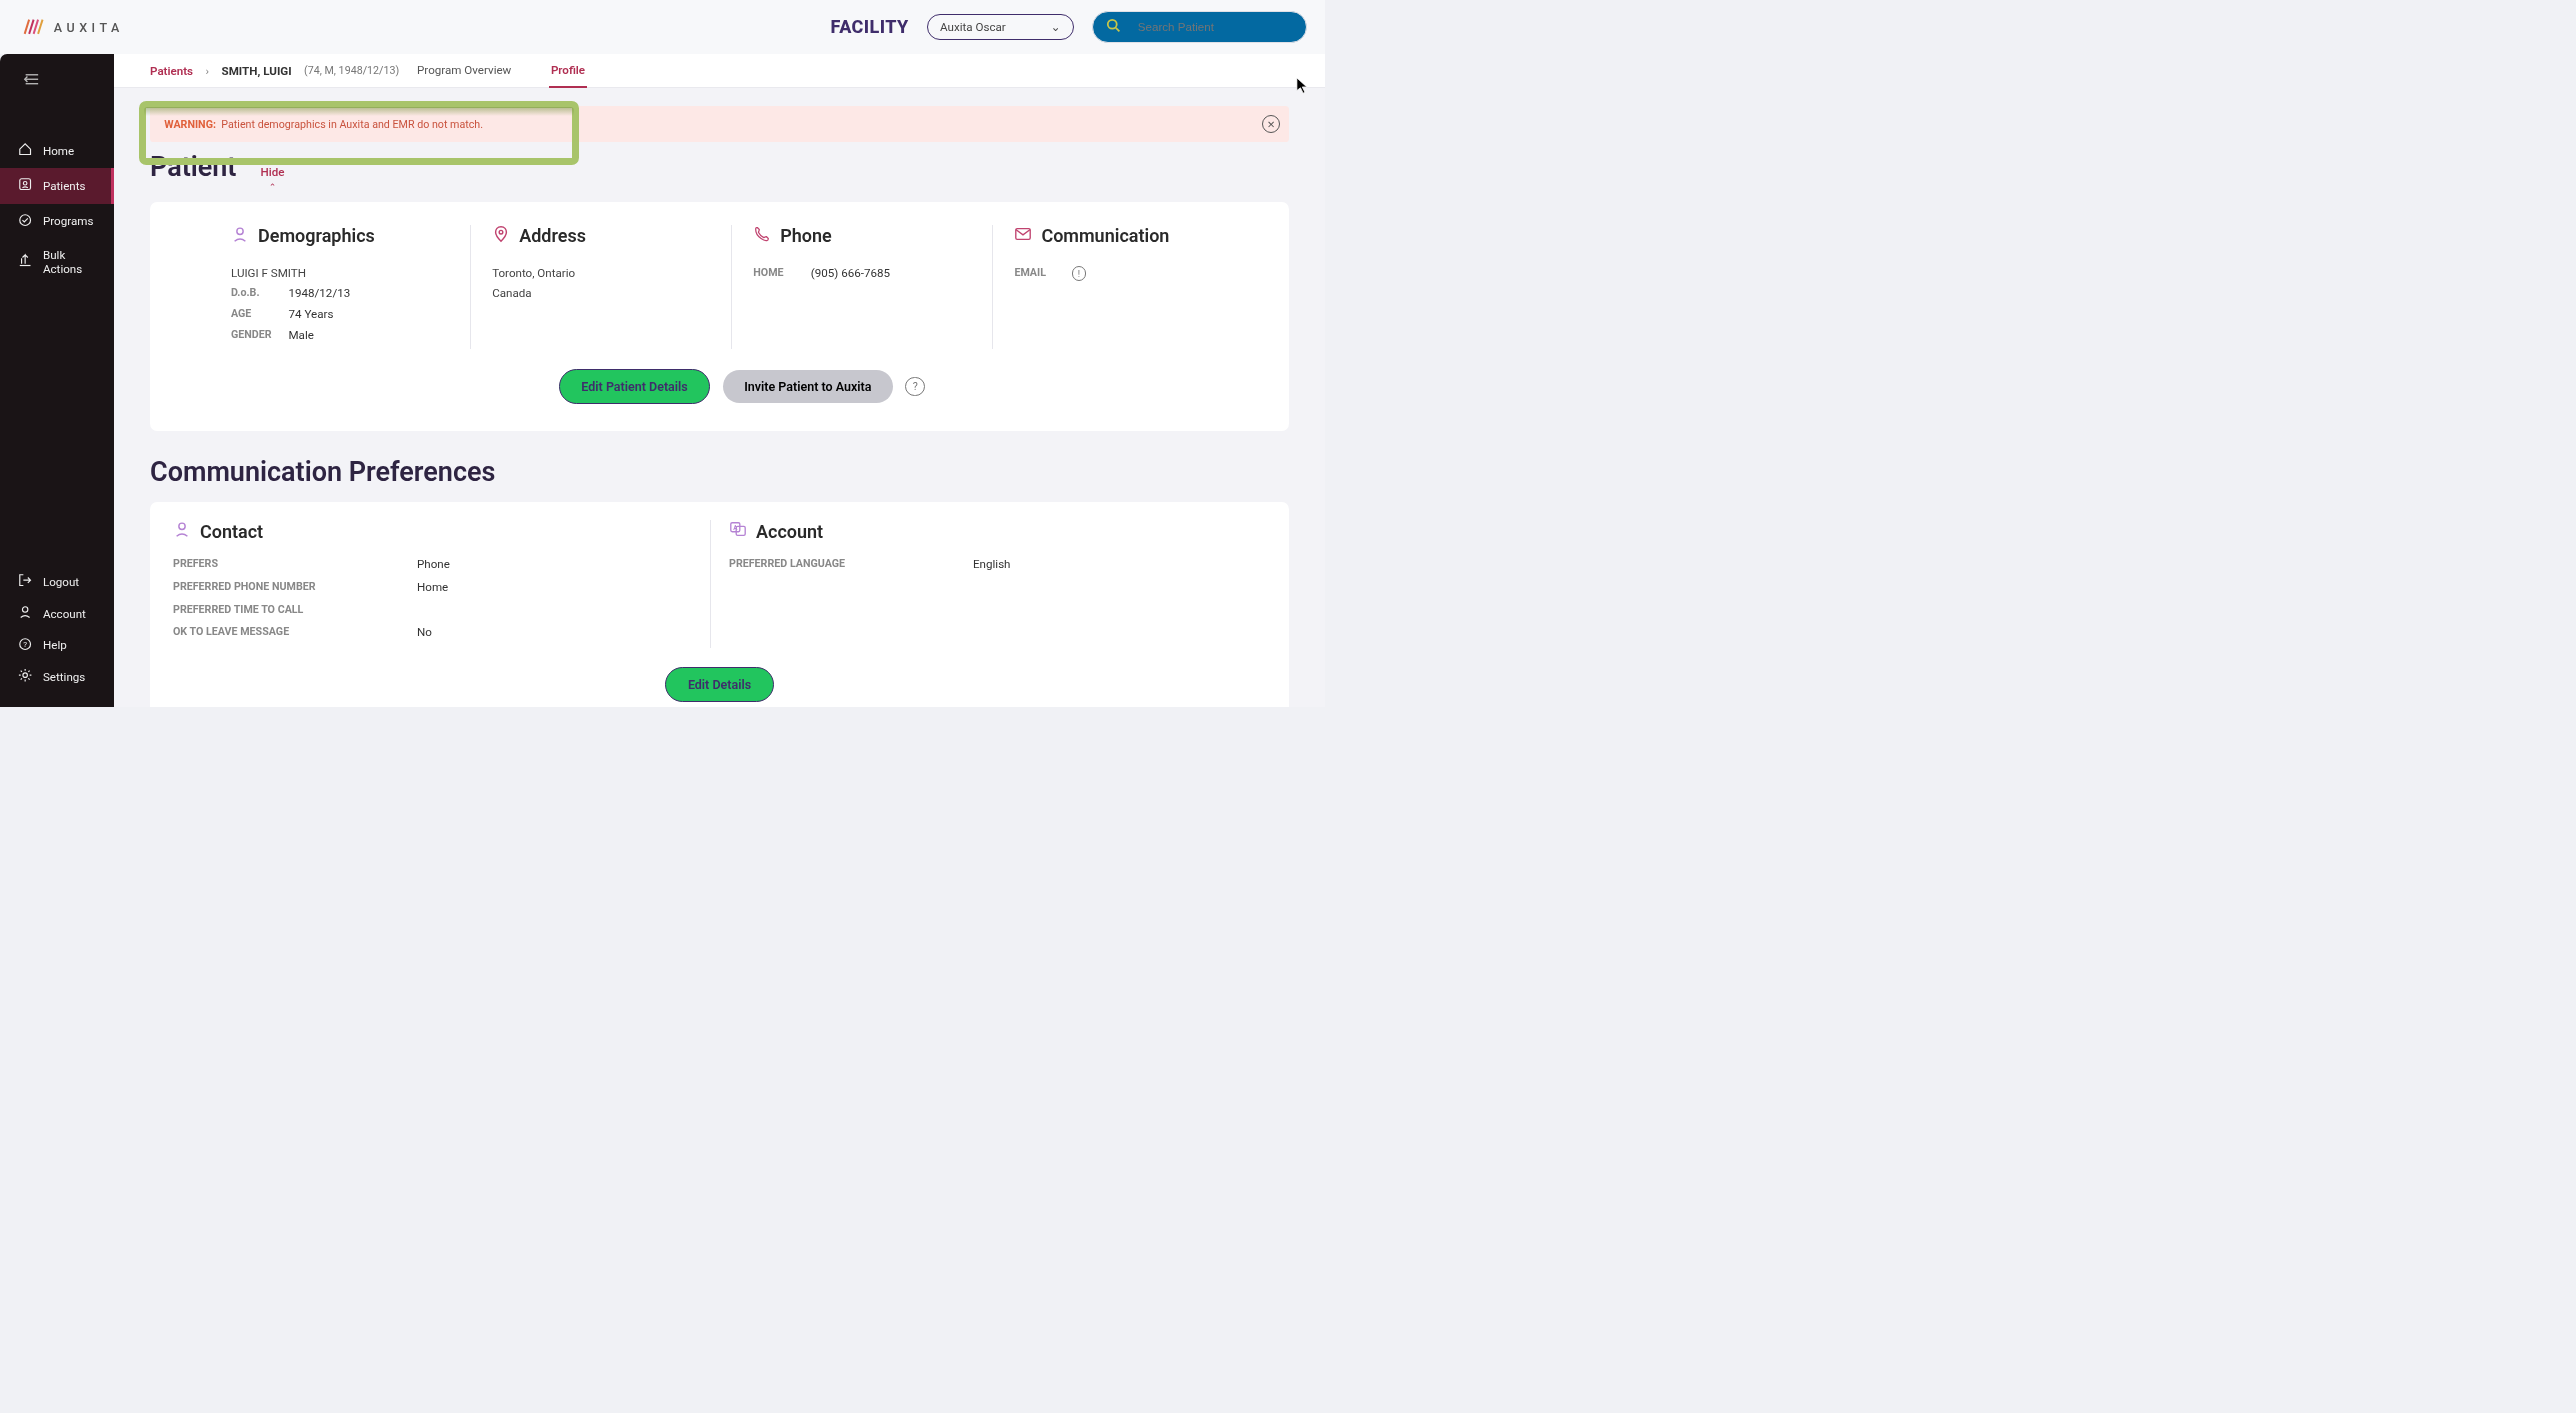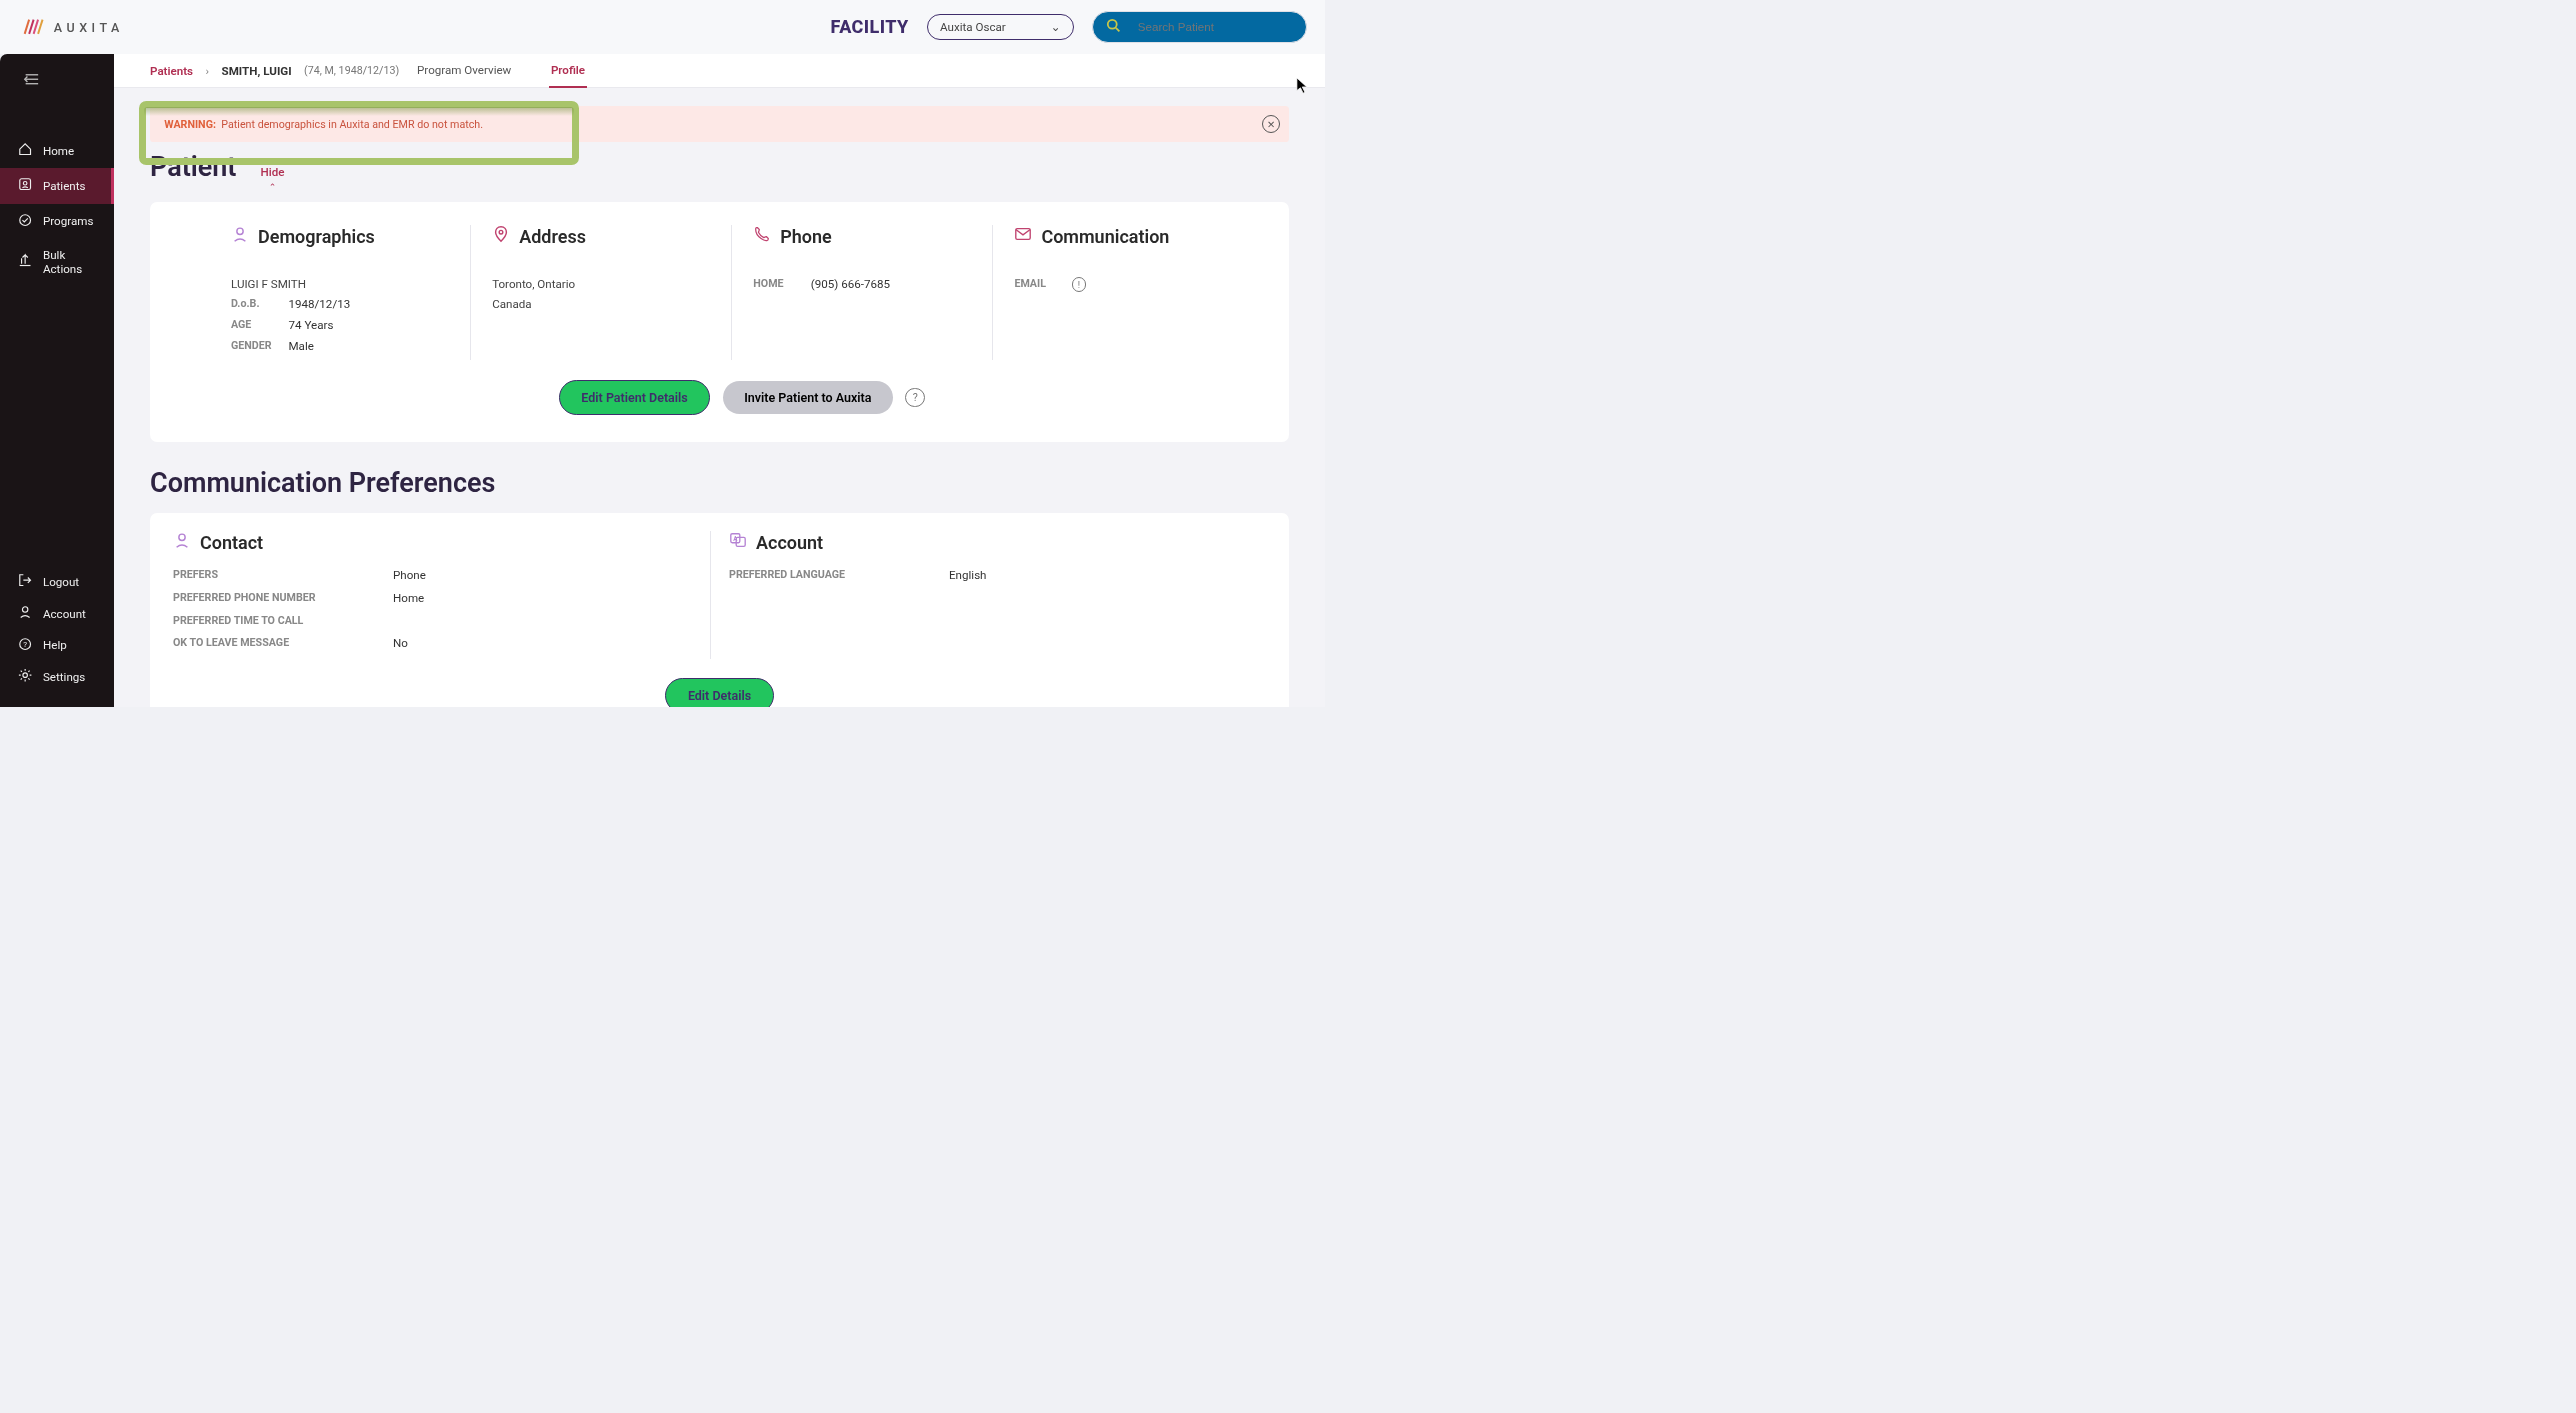--- a/index.html
+++ b/index.html
@@ -41,39 +41,39 @@
 .highlight-frame { position: absolute; top: 13.4px; left: 25px; width: 440px; height: 64px; border: 7.2px solid #a8c46a; border-radius: 7.2px; pointer-events: none; z-index: 5; }
 .highlight-frame::before { content: ''; position: absolute; top: -1.8px; left: -1.8px; right: -1.8px; height: 9px; background: linear-gradient(180deg, rgba(132,157,79,0.6), transparent); border-radius: 3.6px 3.6px 0 0; }
 .section-title-row { display: flex; align-items: baseline; gap: 24px; margin-top: 9px; }
 .section-title { font-size: 27px; font-weight: 600; color: #2e2442; }
 .hide-link { color: #b02f52; font-size: 11.6px; font-weight: 500; cursor: pointer; display: inline-flex; align-items: center; gap: 2.7px; flex-direction: column; }
 .card { background: #fff; border-radius: 7.2px; padding: 23px 36px 27px 81px; margin-top: 10.7px; box-shadow: none; }
 .info-grid { display: flex; }
 .info-col { flex: 1; border-right: 0.9px solid #e6e6ec; padding: 0 21.5px; }
 .info-col:first-child { padding-left: 0; }
 .info-col:last-child { border-right: 0; }
-.col-head { display: flex; align-items: center; gap: 9px; font-size: 18px; font-weight: 600; color: #2a2a2a; margin-bottom: 30px; }
+.col-head { display: flex; gap: 9px; font-size: 18px; font-weight: 600; color: #2a2a2a; margin-bottom: 19px; }
 .col-head svg { flex-shrink: 0; }
 .field-row { display: flex; gap: 12.5px; font-size: 11.6px; margin-bottom: 7.2px; }
 .field-label { color: #888; font-weight: 700; font-size: 10.7px; min-width: 45px; }
 .field-value { color: #333; }
 .plain-text { font-size: 11.6px; color: #444; margin-bottom: 5.4px; }
 .button-row { display: flex; justify-content: center; gap: 12.5px; margin-top: 19.7px; align-items: center; }
 .btn { border-radius: 19.7px; padding: 9px 21.5px; font-size: 12.5px; font-weight: 600; cursor: pointer; }
 .btn-outline { border: 1.8px solid #3f2d6b; background: #22c55e; color: #3f2d6b; }
 .btn-disabled { background: #c7c7ce; color: #000000; border: 0; cursor: default; }
 .help-circle { width: 19.7px; height: 19.7px; border: 1.3px solid #777; border-radius: 50%; display: flex; align-items: center; justify-content: center; font-size: 10.7px; color: #777; cursor: pointer; }
 .comm-section .section-title { margin-top: 25px; }
 .comm-card { background: #fff; border-radius: 7.2px; padding: 18px 23px 27px 23px; margin-top: 14.3px; }
 .comm-grid { display: flex; }
 .comm-col { flex: 1; padding: 0 18px; }
 .comm-col:first-child { padding-left: 0; border-right: 0.9px solid #e6e6ec; }
 .comm-head { display: flex; align-items: center; gap: 9px; font-size: 18px; font-weight: 600; color: #2a2a2a; margin-bottom: 14.3px; }
 .kv-row { display: flex; font-size: 11.6px; margin-bottom: 9px; }
-.kv-label { color: #888; font-weight: 700; font-size: 10.7px; width: 220px; }
+.kv-label { color: #888; font-weight: 700; font-size: 10.7px; width: 244px; }
 .kv-value { color: #333; }
 .cursor { position: absolute; top: 77px; right: 14.3px; pointer-events: none; }
 </style>
 </head>
 <body>
 
 <div class="top-header">
   <div class="logo-wrap">
     <span class="logo-mark">
       <svg width="25" height="21.5" viewBox="0 0 28 24">

